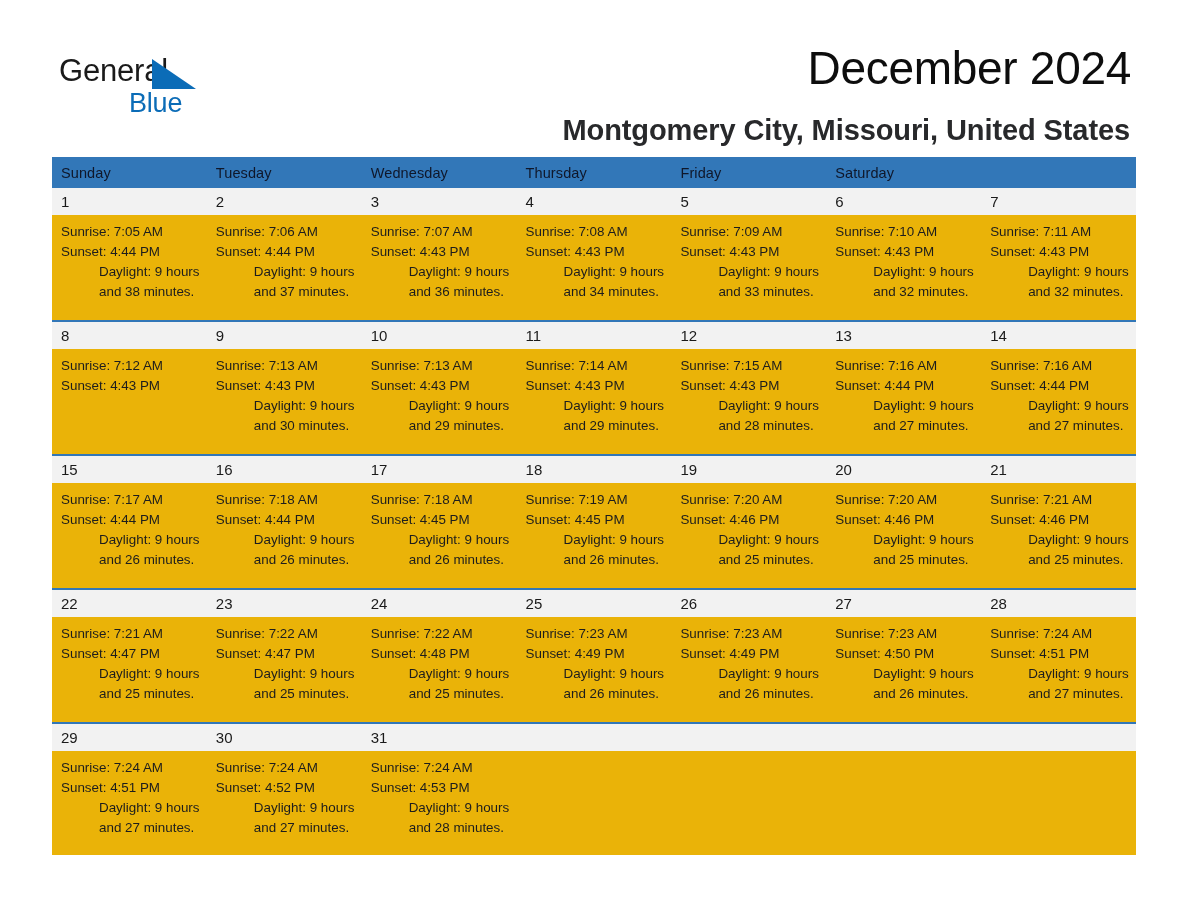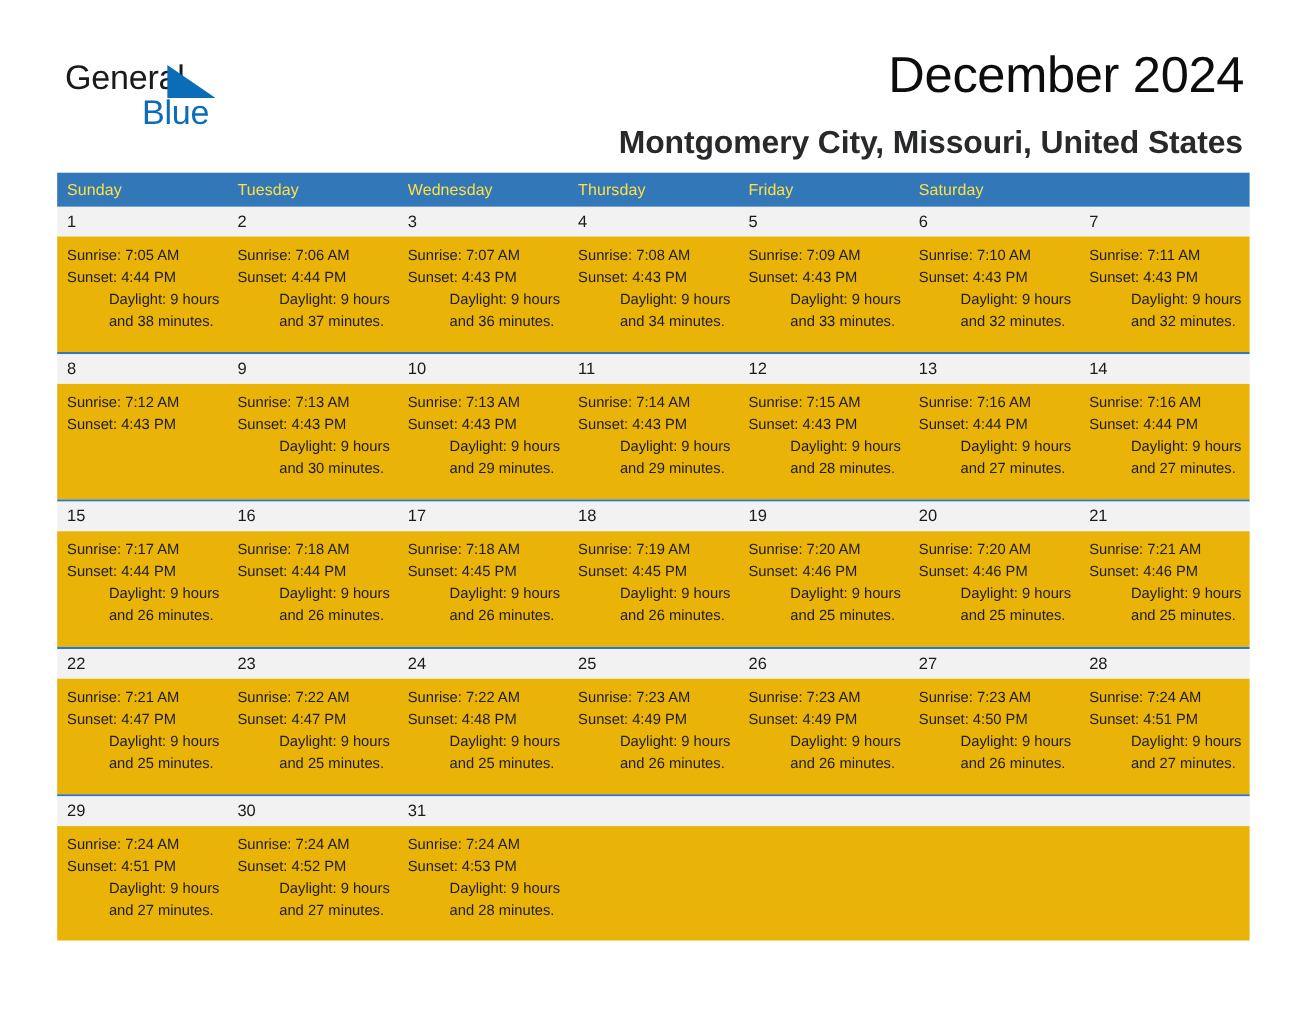--- a/index.html
+++ b/index.html
@@ -47,21 +47,21 @@
     position: absolute;
     left: 93px;
     top: 7px;
     width: 44px;
     height: 30px;
   }
   .logo-blue {
     position: absolute;
     left: 70px;
     top: 32px;
-    font-size: 31px;
+    font-size: 27px;
     letter-spacing: -0.2px;
     color: #0b6cb7;
     font-weight: 400;
     line-height: 38px;
   }
 
   .month-title {
     position: absolute;
     right: 57px;
     top: 44px;
@@ -98,21 +98,21 @@
   .dow-row {
     display: grid;
     grid-template-columns: repeat(7, 1fr);
     background: #3277b8;
     height: 31px;
   }
   .dow-cell {
     display: flex;
     align-items: center;
     padding-left: 9px;
-    color: #fde047;
+    color: #0f172a;
     font-size: 14.5px;
     font-weight: 400;
     letter-spacing: 0.1px;
   }
 
   .week {
     border-top: 2.5px solid #3277b8;
   }
   .week:first-of-type { border-top: none; }
 

